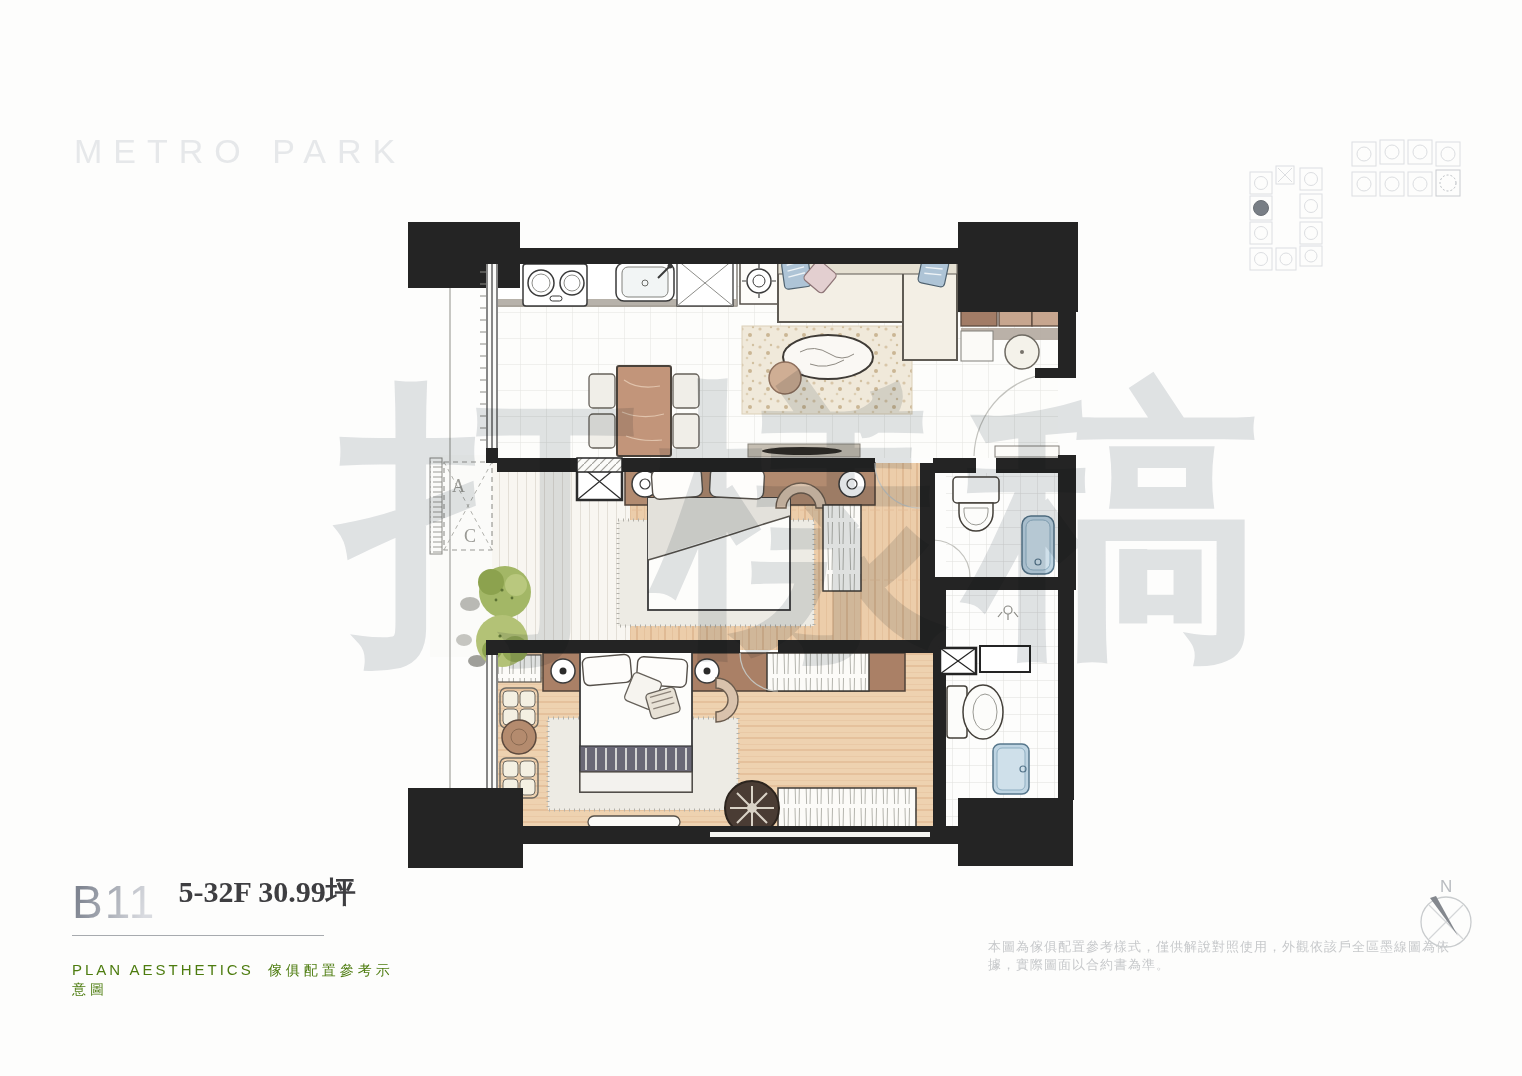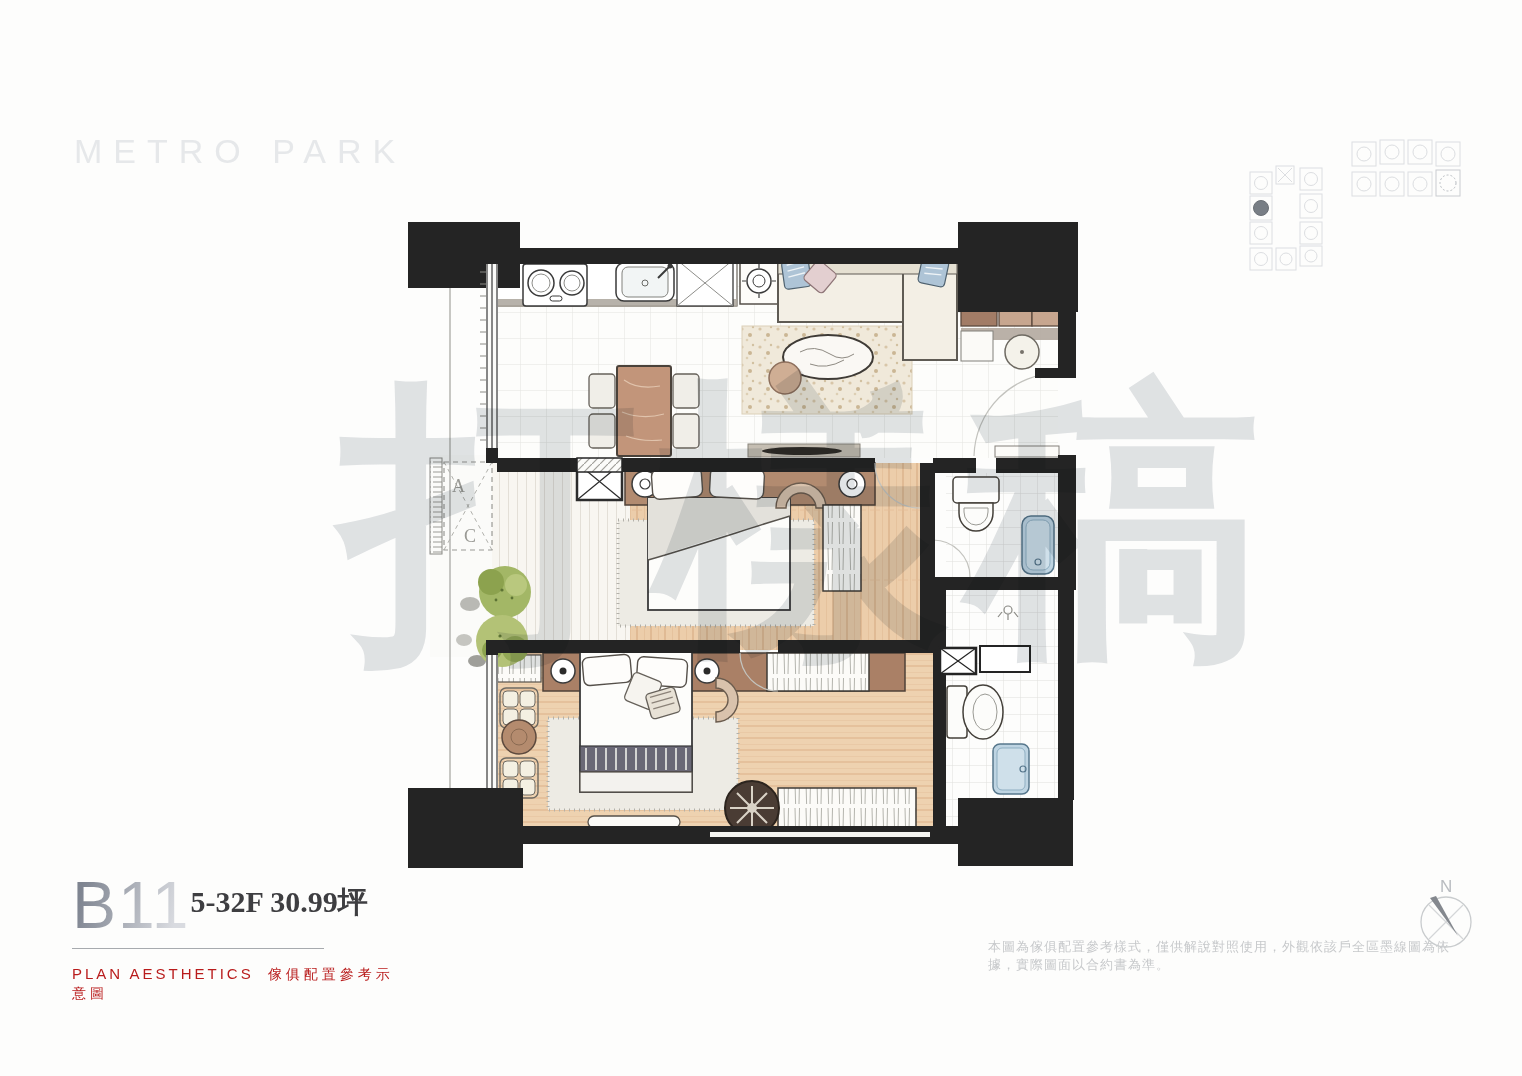--- a/index.html
+++ b/index.html
@@ -11,28 +11,28 @@
   
   .keyplan{position:absolute;left:1240px;top:134px;}
   
   .plan-svg{position:absolute;left:0;top:0;width:1522px;height:1076px;}
   
   .watermark{position:absolute;left:342px;top:368px;width:960px;font-size:296px;line-height:1.05;
         font-weight:600;letter-spacing:16px;color:#c9cdd2;opacity:.55;mix-blend-mode:multiply;
         white-space:nowrap;pointer-events:none;font-family:"DejaVu Sans",sans-serif;}
   
   .unit-block{position:absolute;left:72px;top:872px;width:330px;}
-  .unit-code{font-size:66px;font-weight:300;letter-spacing:2px;color:#9aa0aa;
+  .unit-code{font-size:46px;font-weight:300;letter-spacing:2px;color:#9aa0aa;
         background:linear-gradient(105deg,#7e8490 10%,#d9dbe0 85%);
         -webkit-background-clip:text;background-clip:text;-webkit-text-fill-color:transparent;
         display:inline-block;line-height:1;}
   .unit-spec{display:inline-block;font-family:"Liberation Serif",serif;font-weight:600;
-        font-size:30px;color:#3e3e41;vertical-align:16px;}
+        font-size:30px;color:#3e3e41;margin-left:22px;vertical-align:16px;}
   .unit-rule{width:252px;height:1px;background:#a7aaae;margin-top:10px;}
-  .unit-caption{margin-top:16px;font-size:15px;letter-spacing:3px;color:#b91c1c;}
+  .unit-caption{margin-top:25px;font-size:15px;letter-spacing:3px;color:#4d7c0f;}
   .unit-caption .zh{margin-left:14px;letter-spacing:4px;font-size:14px;}
   
   .disclaimer{position:absolute;left:988px;top:938px;width:470px;font-size:13px;
         letter-spacing:1px;color:#c7c9cb;}
   
   .compass{position:absolute;left:1406px;top:872px;}
 </style>
 </head>
 <body>
 

